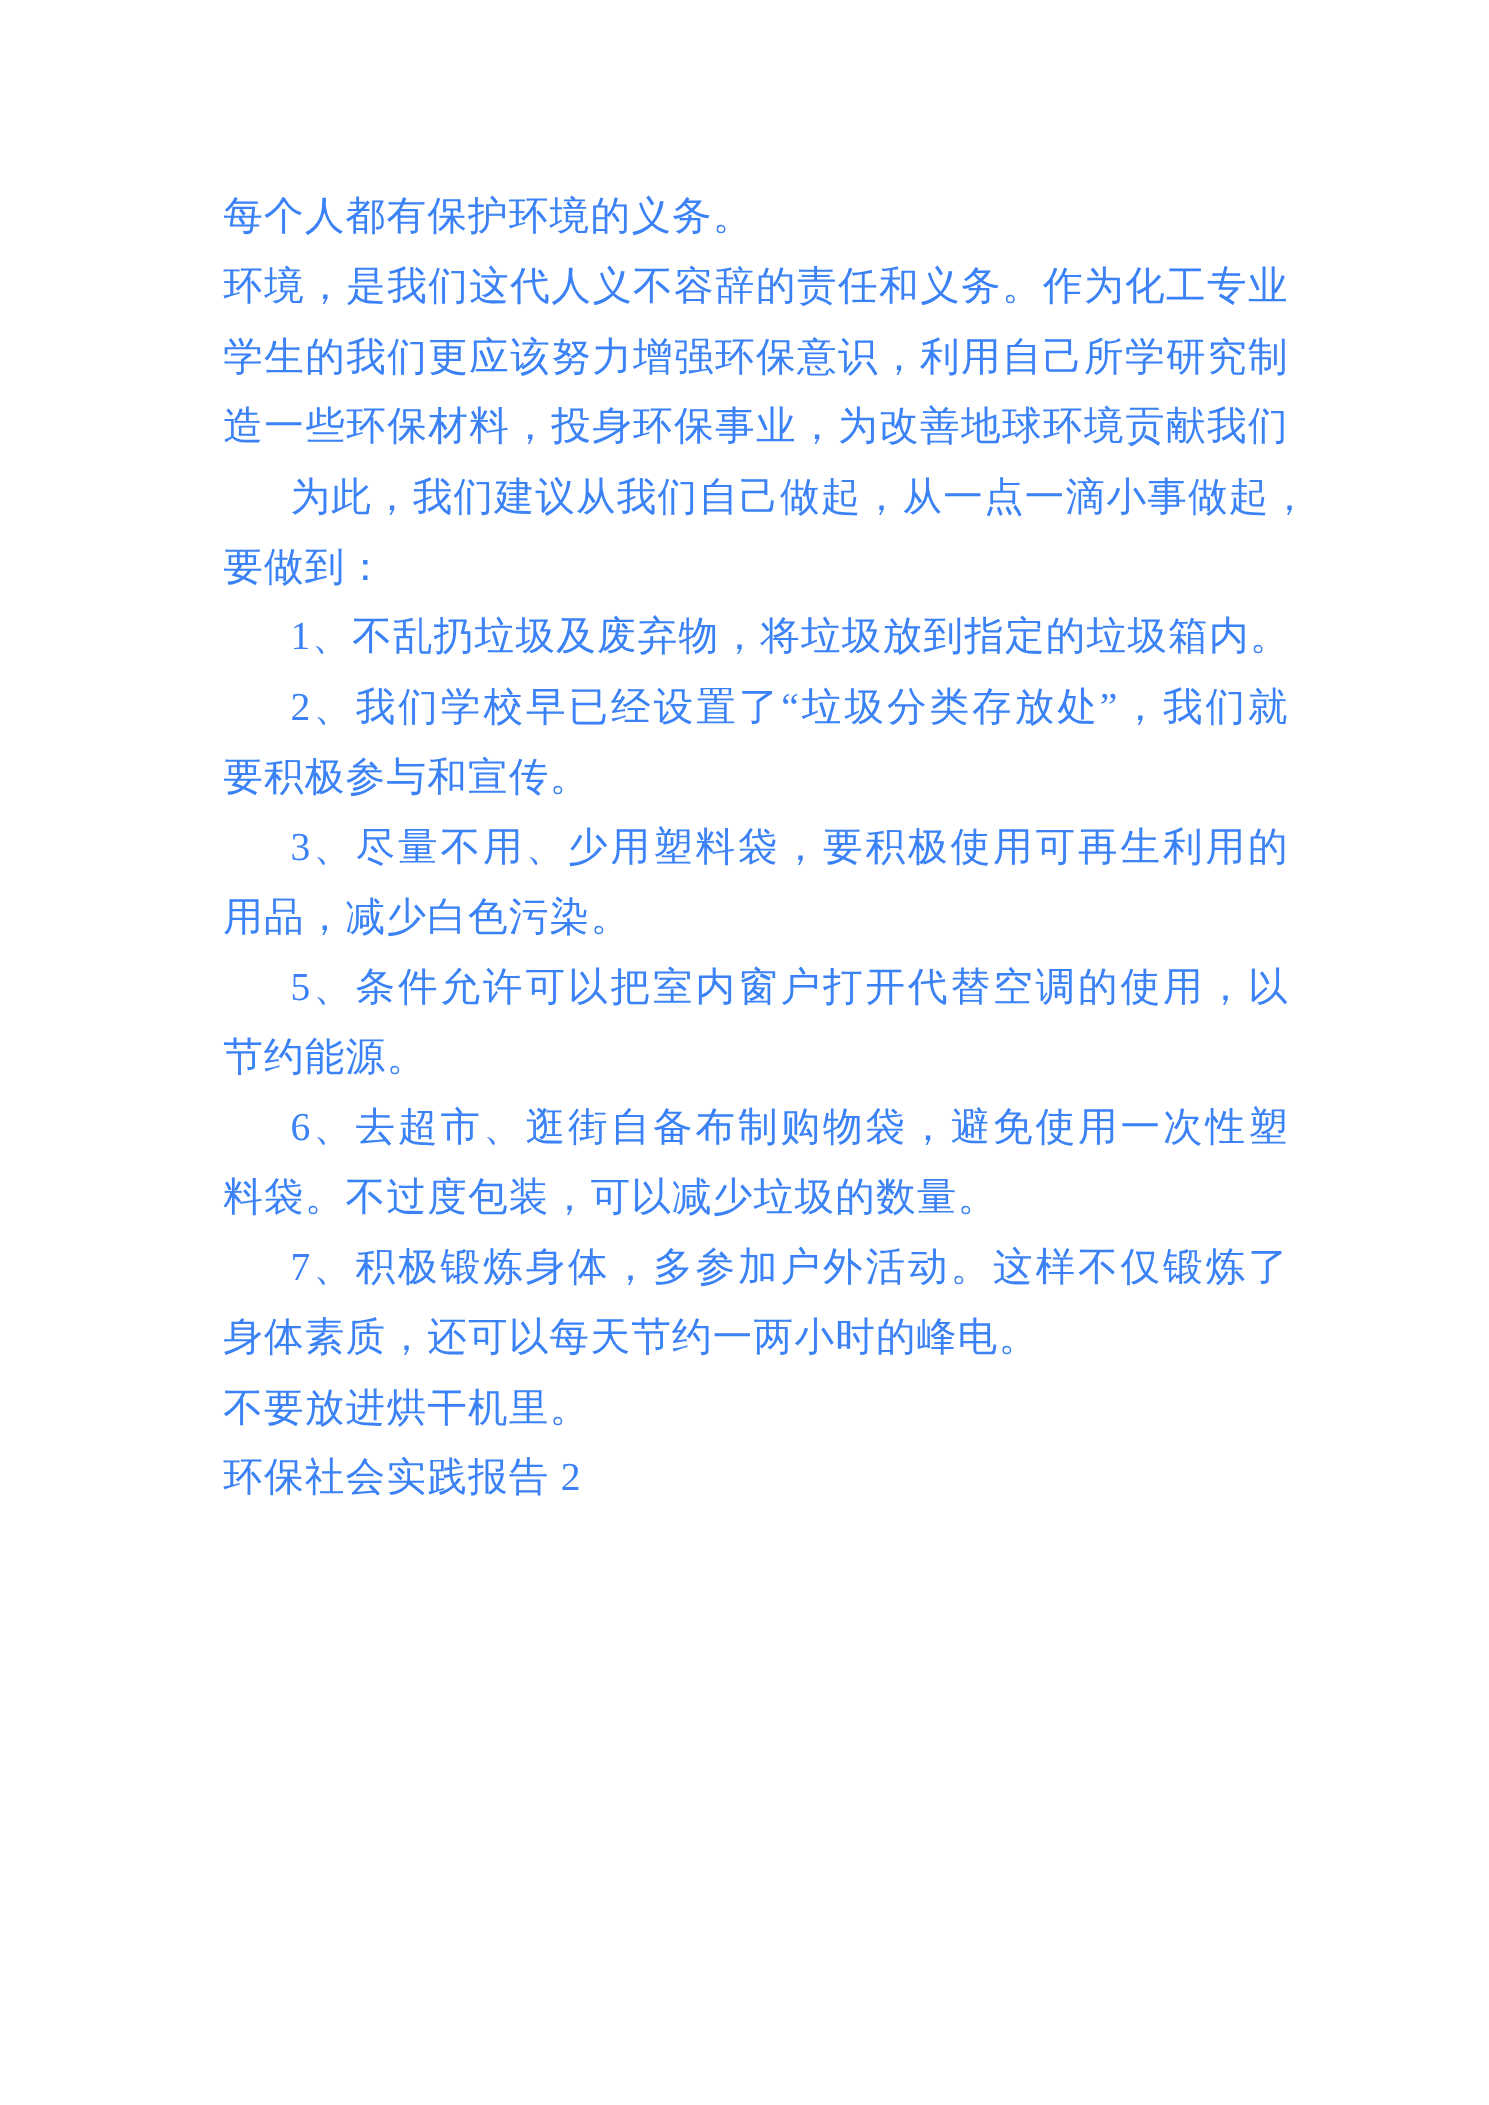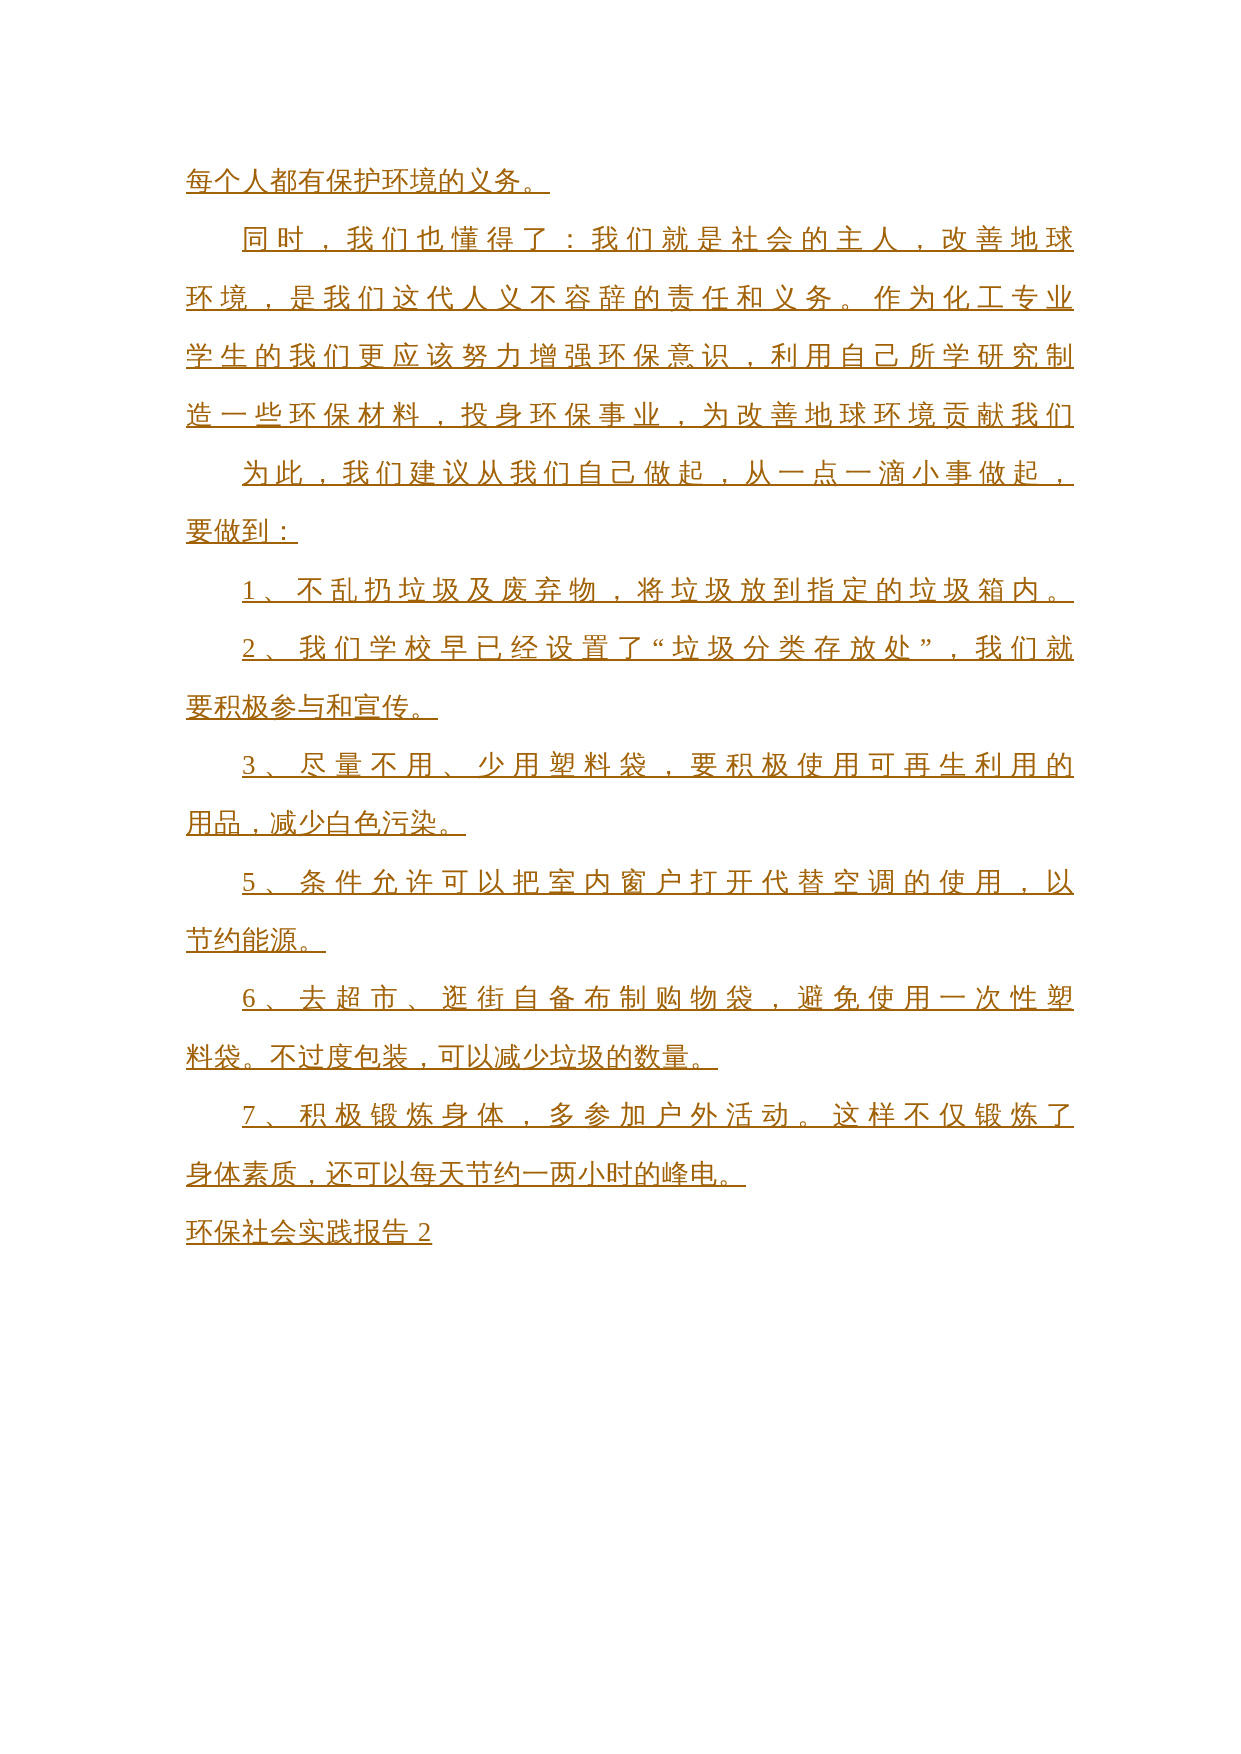--- a/index.html
+++ b/index.html
@@ -22,55 +22,54 @@
     background: #ffffff;
   }
   .doc-body {
     position: absolute;
     left: 186px;
     top: 152px;
     width: 888px;
   }
   .line {
     font-family: "Liberation Serif", "DejaVu Serif", serif;
-    font-size: 27px;
+    font-size: 33px;
     line-height: 58.4px;
     height: 58.4px;
     letter-spacing: 1px;
-    color: #a16207;
+    color: #3b82f6;
     white-space: nowrap;
     text-align: left;
-    text-decoration: underline;
   }
   .indent {
     text-indent: 56px;
   }
   .full {
     text-align: justify;
     text-align-last: justify;
   }
 </style>
 </head>
 <body>
 
 <div class="page">
   <div class="doc-body">
     <div class="line">每个人都有保护环境的义务。</div>
-    <div class="line indent full">同时，我们也懂得了：我们就是社会的主人，改善地球</div>
     <div class="line full">环境，是我们这代人义不容辞的责任和义务。作为化工专业</div>
     <div class="line full">学生的我们更应该努力增强环保意识，利用自己所学研究制</div>
     <div class="line full">造一些环保材料，投身环保事业，为改善地球环境贡献我们</div>
     <div class="line indent full">为此，我们建议从我们自己做起，从一点一滴小事做起，</div>
     <div class="line">要做到：</div>
     <div class="line indent full">1、不乱扔垃圾及废弃物，将垃圾放到指定的垃圾箱内。</div>
     <div class="line indent full">2、我们学校早已经设置了“垃圾分类存放处”，我们就</div>
     <div class="line">要积极参与和宣传。</div>
     <div class="line indent full">3、尽量不用、少用塑料袋，要积极使用可再生利用的</div>
     <div class="line">用品，减少白色污染。</div>
     <div class="line indent full">5、条件允许可以把室内窗户打开代替空调的使用，以</div>
     <div class="line">节约能源。</div>
     <div class="line indent full">6、去超市、逛街自备布制购物袋，避免使用一次性塑</div>
     <div class="line">料袋。不过度包装，可以减少垃圾的数量。</div>
     <div class="line indent full">7、积极锻炼身体，多参加户外活动。这样不仅锻炼了</div>
     <div class="line">身体素质，还可以每天节约一两小时的峰电。</div>
+    <div class="line">不要放进烘干机里。</div>
     <div class="line">环保社会实践报告 2</div>
   </div>
 </div>
 
 </body></html>

